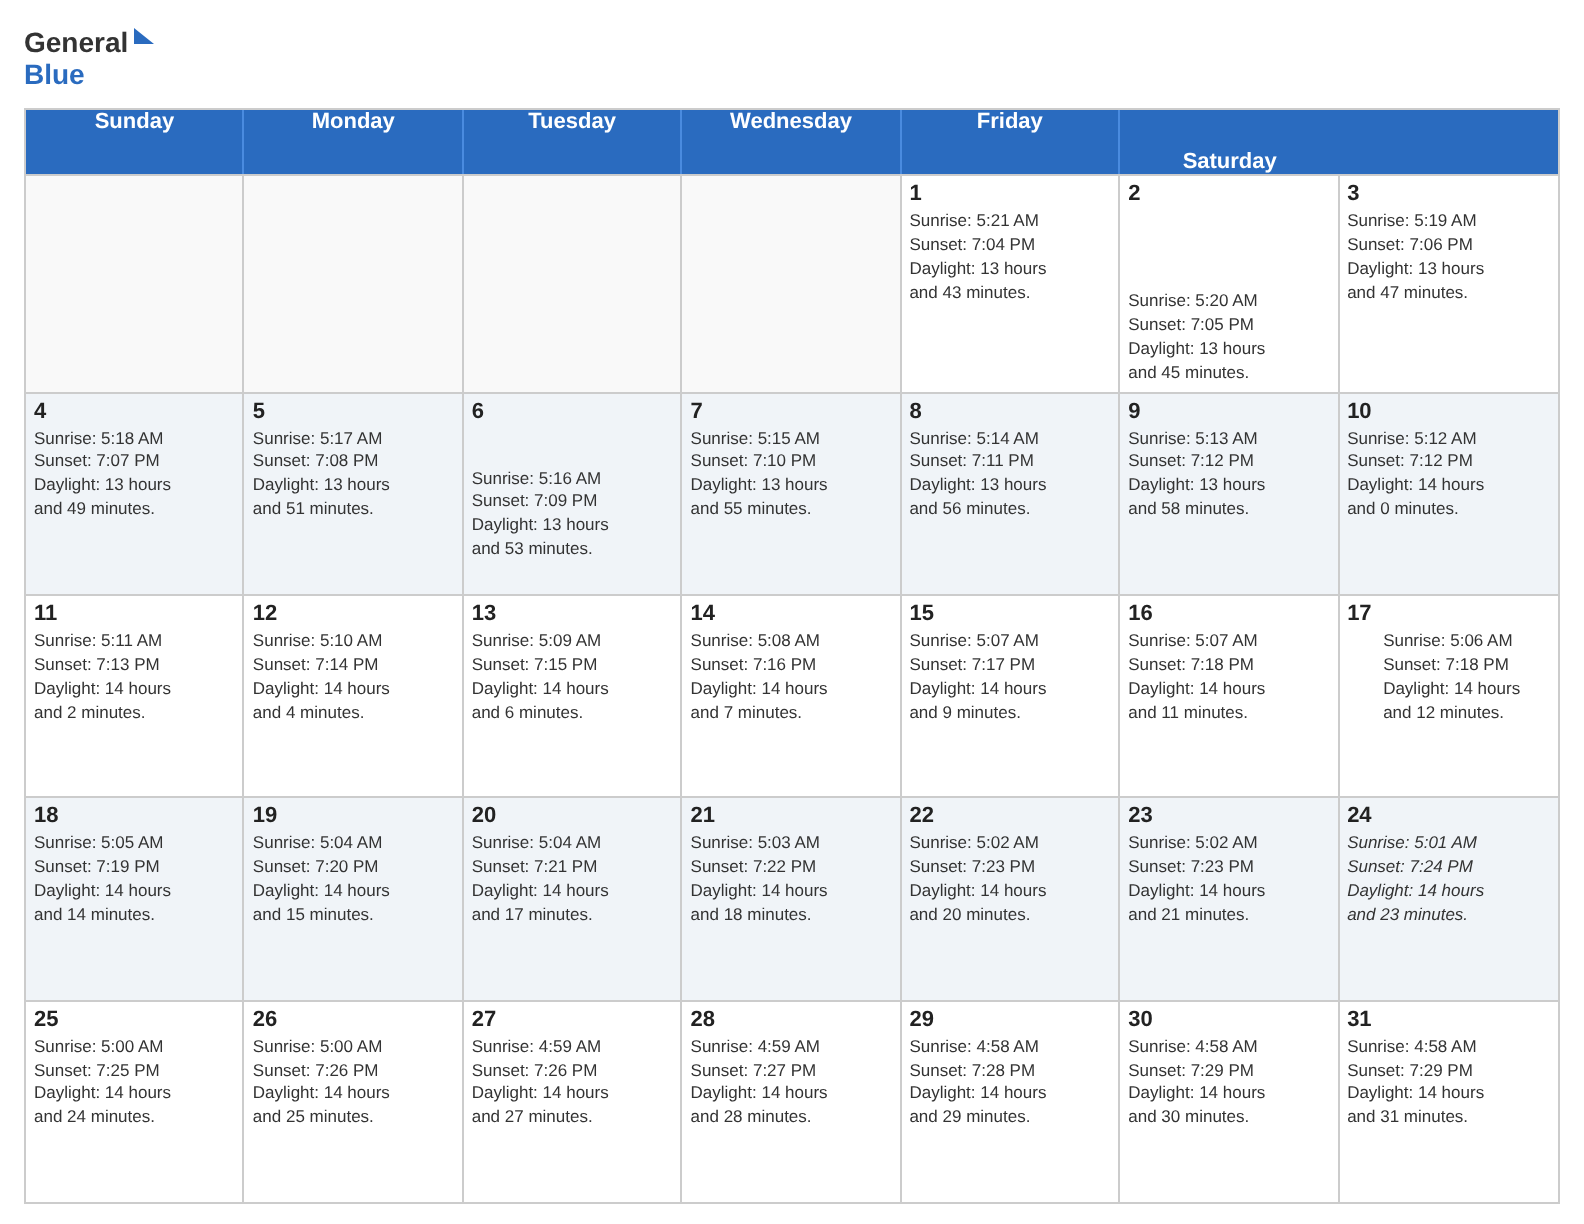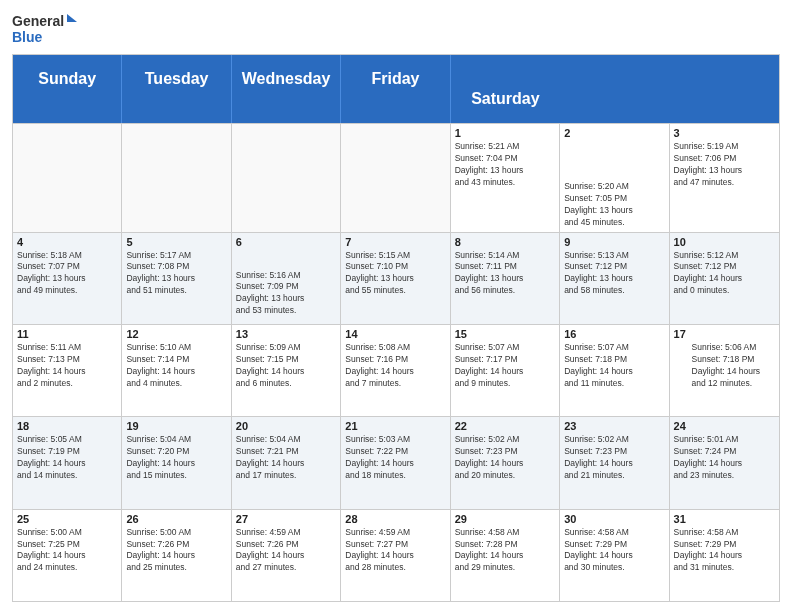--- a/index.html
+++ b/index.html
@@ -46,24 +46,24 @@
       flex-direction: column;
       border: 1px solid #ccc;
     }
     .cal-header {
       display: grid;
       grid-template-columns: repeat(7, 1fr);
       background: #2a6bbf;
     }
     .cal-header-cell {
       color: #fff;
-      font-size: 16px;
+      font-size: 11px;
       font-weight: bold;
       text-align: center;
-      padding: 15px 2px;
+      padding: 0 2px;
       border-right: 1px solid #4a8bdf;
     }
     .cal-header-cell:last-child { border-right: none; margin-top: 20px; }
     .cal-body {
       flex: 1;
       display: flex;
       flex-direction: column;
     }
     .cal-row {
       display: grid;
@@ -110,20 +110,21 @@
       </div>
     <div class="title-block">
       <div class="month-year"></div>
       <div class="location"></div>
     </div>
   </div>
 
   <div class="calendar">
     <div class="cal-header">
     <div class="cal-header-cell">Sunday</div>
+        <div class="cal-header-cell">Monday</div>
         <div class="cal-header-cell">Tuesday</div>
         <div class="cal-header-cell">Wednesday</div>
         <div class="cal-header-cell">Friday</div>
         <div class="cal-header-cell">Saturday</div>
       </div>
     <div class="cal-body">
     <div class="cal-row">
           <div class="cal-cell empty"></div>
           <div class="cal-cell empty"></div>
           <div class="cal-cell empty"></div>
@@ -290,21 +291,21 @@
           </div>
           <div class="cal-cell alt-row">
             <div class="day-num">23</div>
             <div class="day-info" style="white-space: pre-line;">Sunrise: 5:02 AM
 Sunset: 7:23 PM
 Daylight: 14 hours
 and 21 minutes.</div>
           </div>
           <div class="cal-cell alt-row">
             <div class="day-num">24</div>
-            <div class="day-info" style="white-space: pre-line;">Sunrise: 5:01 AM
+            <div class="day-info" style="white-space: pre-line; font-style: italic;">Sunrise: 5:01 AM
 Sunset: 7:24 PM
 Daylight: 14 hours
 and 23 minutes.</div>
           </div>
         </div>
         <div class="cal-row">
           <div class="cal-cell">
             <div class="day-num">25</div>
             <div class="day-info" style="white-space: pre-line;">Sunrise: 5:00 AM
 Sunset: 7:25 PM

